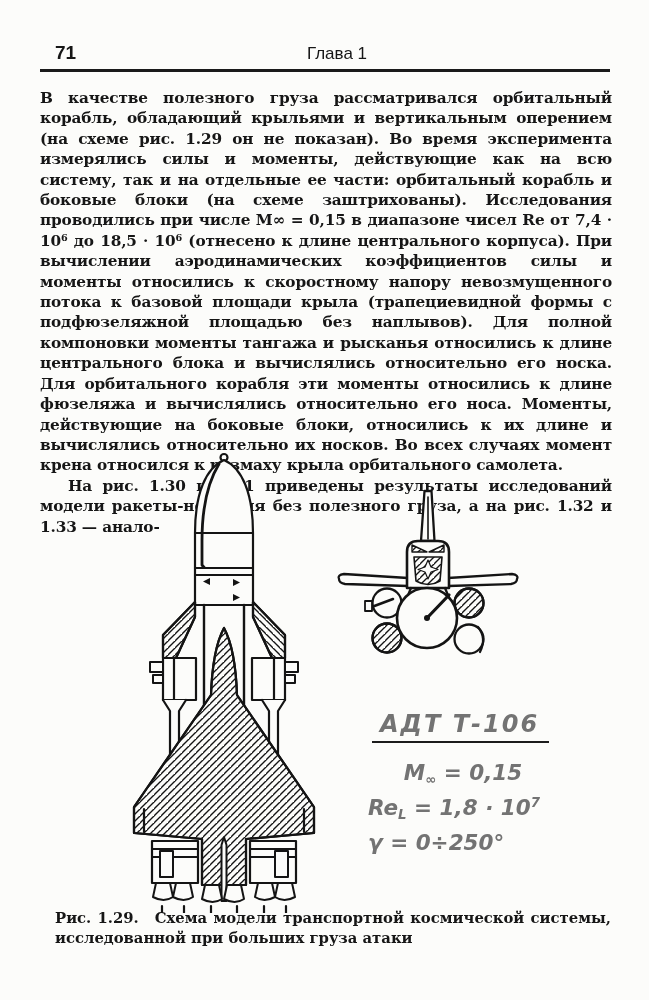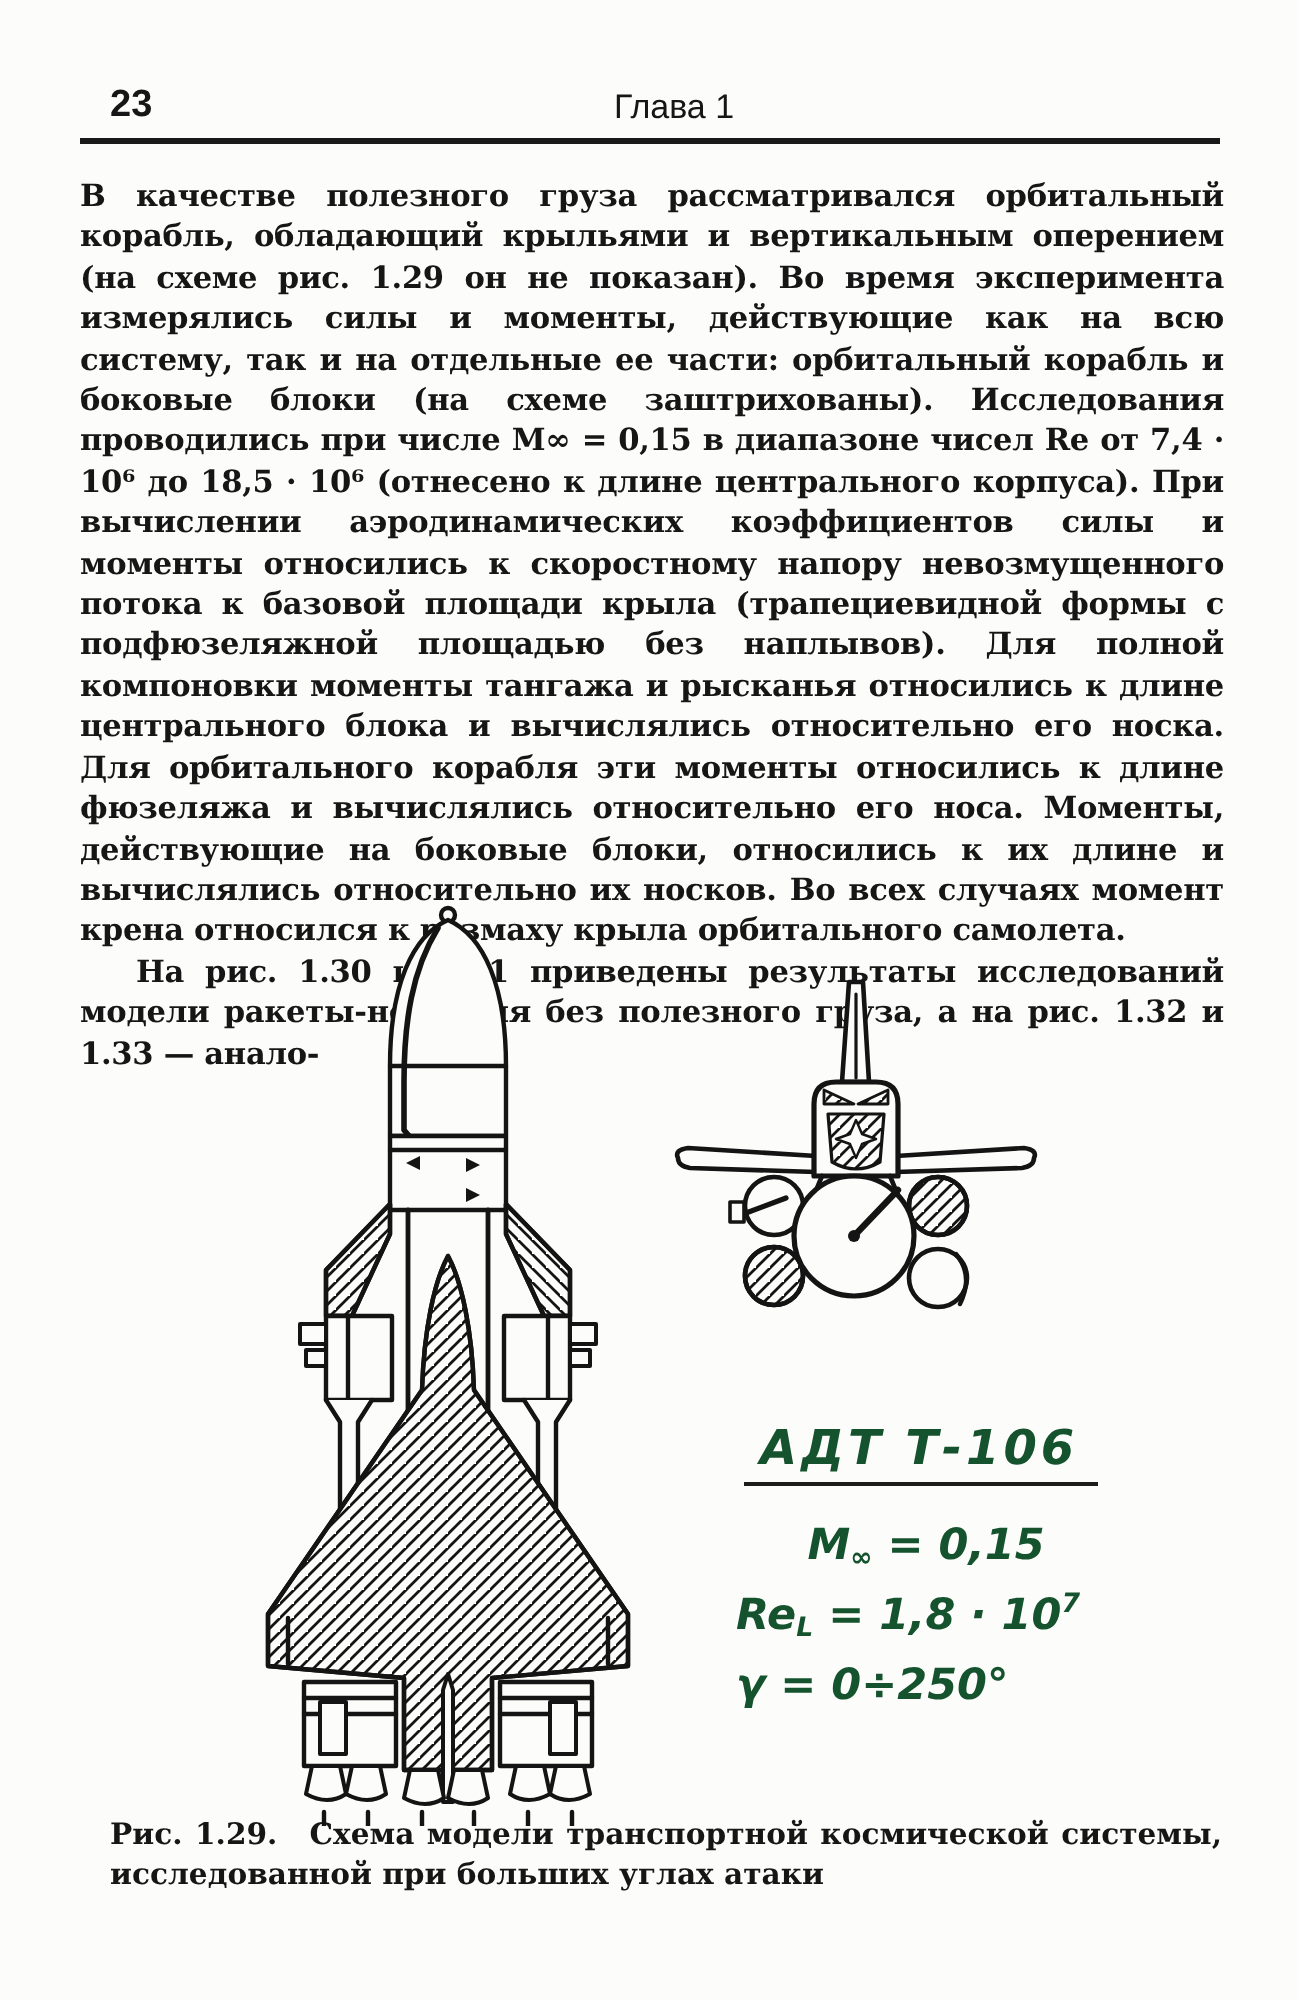--- a/index.html
+++ b/index.html
@@ -42,21 +42,21 @@
   .textblock p[data-name="paragraph-2"] { text-indent: 28px; }
 
   
   .fig-svg { position: absolute; left: 0; top: 445px; }
 
   
   .annotations {
     position: absolute; left: 368px; top: 710px; width: 190px;
     font-family: "DejaVu Sans", sans-serif;
     font-style: italic; font-weight: 600;
-    color: #14532d;
+    color: #737373;
   }
   .ann-title {
     display: inline-block;
     font-size: 24px; letter-spacing: 2px;
     padding: 0 10px 3px 8px;
     margin-left: 4px;
     border-bottom: 2.5px solid #1c1c1c;
   }
   .ann-line { font-size: 21.5px; margin-top: 8px; white-space: nowrap; }
   .ann-line:first-of-type { margin-top: 17px; text-align: center; }
@@ -69,21 +69,21 @@
     font-weight: 700; font-size: 14.8px; line-height: 19.5px;
     text-align: justify;
   }
   .caption .cap-label { padding-right: 16px; }
 </style>
 </head>
 <body>
 
 <div class="page" data-name="book-page">
 
-  <div class="hdr-pagenum" data-name="page-number">23</div>
+  <div class="hdr-pagenum" data-name="page-number">71</div>
   <div class="hdr-chapter" data-name="chapter-title">Глава 1</div>
   <div class="hdr-rule" data-name="header-rule"></div>
 
   <div class="textblock" data-name="body-text">
     <p data-name="paragraph-1">В качестве полезного груза рассматривался орбитальный корабль, обладающий крыльями и вертикальным оперением (на схеме рис. 1.29 он не показан). Во время эксперимента измерялись силы и моменты, действующие как на всю систему, так и на отдельные ее части: орбитальный корабль и боковые блоки (на схеме заштрихованы). Исследования проводились при числе M∞ = 0,15 в диапазоне чисел Re от 7,4 · 10⁶ до 18,5 · 10⁶ (отнесено к длине центрального корпуса). При вычислении аэродинамических коэффициентов силы и моменты относились к скоростному напору невозмущенного потока к базовой площади крыла (трапециевидной формы с подфюзеляжной площадью без наплывов). Для полной компоновки моменты тангажа и рысканья относились к длине центрального блока и вычислялись относительно его носка. Для орбитального корабля эти моменты относились к длине фюзеляжа и вычислялись относительно его носа. Моменты, действующие на боковые блоки, относились к их длине и вычислялись относительно их носков. Во всех случаях момент крена относился к размаху крыла орбитального самолета.</p>
     <p data-name="paragraph-2">На рис. 1.30 и 1.31 приведены результаты исследований модели ракеты-носителя без полезного груза, а на рис. 1.32 и 1.33 — анало-</p>
   </div>
 
   <svg class="fig-svg" width="649" height="468" viewBox="0 0 649 468" data-name="figure-1-29-drawing">
     <defs>
@@ -189,16 +189,16 @@
       <span>Re</span><span class="ann-sub">L</span>
       <span>= 1,8 · 10</span><span class="ann-sup">7</span>
     </div>
     <div class="ann-line" data-name="annotation-gamma">
       <span>γ</span><span class="ann-sub"></span>
       <span>= 0÷250°</span><span class="ann-sup"></span>
     </div>
   </div>
 
   <div class="caption" data-name="figure-caption">
-    <span class="cap-label" data-name="figure-caption-label">Рис. 1.29.</span><span data-name="figure-caption-text">Схема модели транспортной космической системы, исследованной при больших углах атаки</span>
+    <span class="cap-label" data-name="figure-caption-label">Рис. 1.29.</span><span data-name="figure-caption-text">Схема модели транспортной космической системы, исследованной при больших груза атаки</span>
   </div>
 
 </div>
 
 </body></html>

